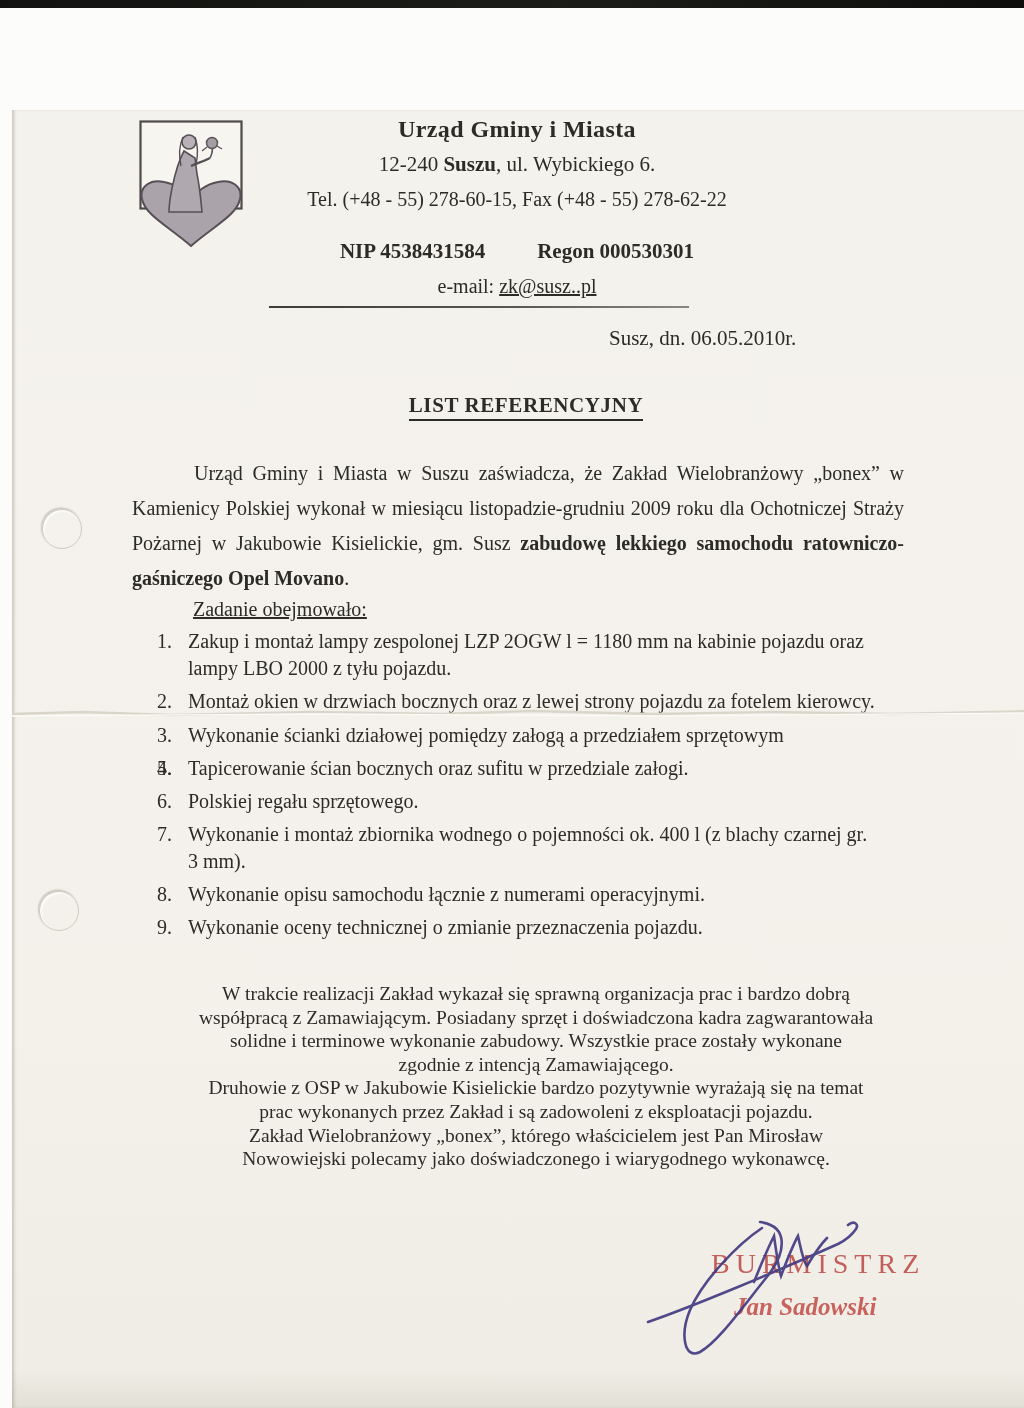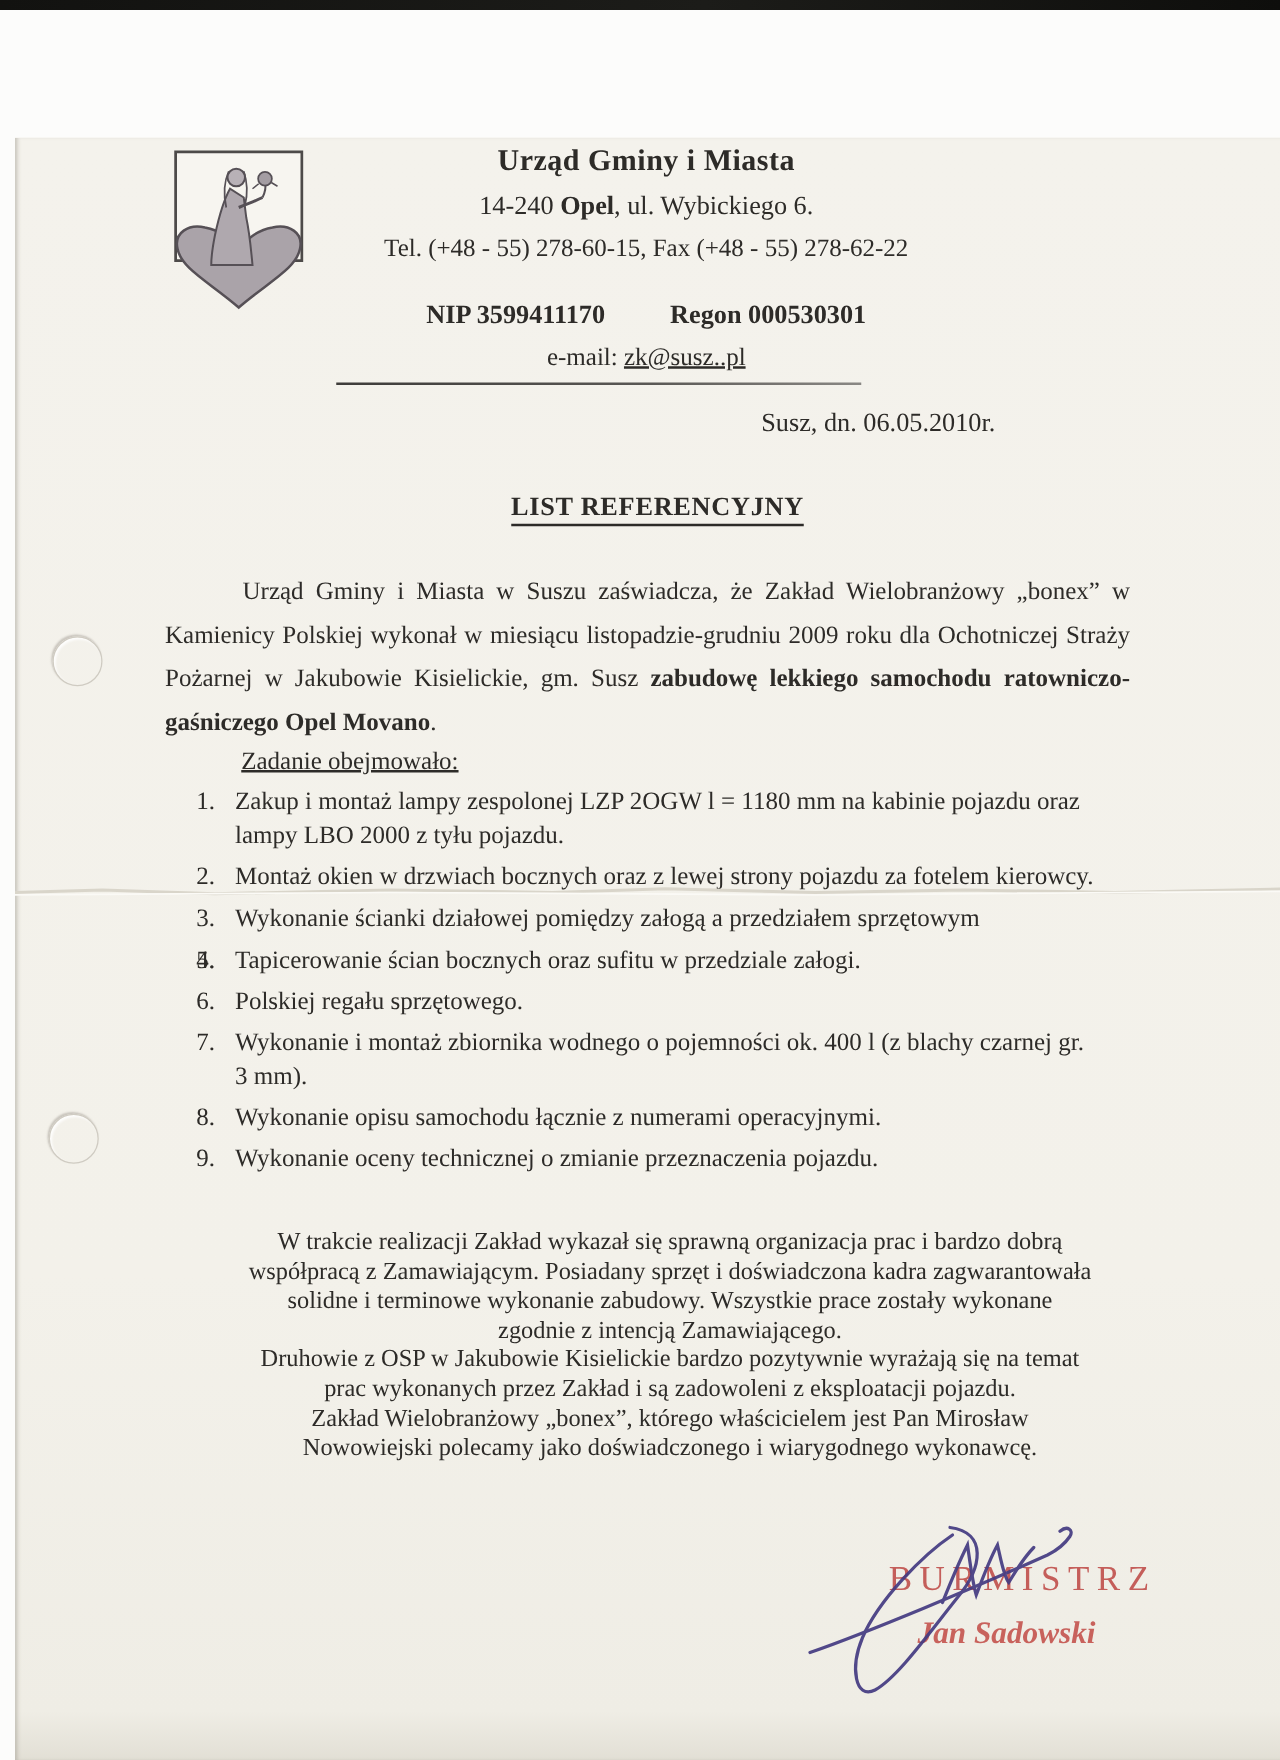--- a/index.html
+++ b/index.html
@@ -76,23 +76,23 @@
         <path d="M44 17 C 40 26 40 37 42 46 M56 17 C 59 26 59 36 57 44" stroke="#565056" stroke-width="1.4" fill="none"></path>
         <path d="M52 46 C 59 43 65 41 71 38" stroke="#565056" stroke-width="2.4" fill="none"></path>
         <path d="M71 38 C 73 34 74 30 73 26" stroke="#565056" stroke-width="1.6" fill="none"></path>
         <circle cx="73" cy="23" r="5.5" fill="#a49da3" stroke="#565056" stroke-width="1.4"></circle>
         <path d="M68 27 l-5 4 M78 26 l5 3" stroke="#565056" stroke-width="1.2" fill="none"></path>
       </svg>
     </div>
 
     <div class="lh-text">
       <div class="lh-org">Urząd Gminy i Miasta</div>
-      <div class="lh-addr"><span>14-240 </span><b>Opel</b><span>, ul. Wybickiego 6.</span></div>
+      <div class="lh-addr"><span>12-240 </span><b>Suszu</b><span>, ul. Wybickiego 6.</span></div>
       <div class="lh-tel">Tel. (+48 - 55) 278-60-15,  Fax (+48 - 55) 278-62-22</div>
-      <div class="lh-ids"><span>NIP 3599411170</span><span class="gap"></span><span>Regon 000530301</span></div>
+      <div class="lh-ids"><span>NIP 4538431584</span><span class="gap"></span><span>Regon 000530301</span></div>
       <div class="lh-email"><span>e-mail: </span><span class="addr">zk@susz..pl</span></div>
     </div>
 
     <div class="rule"></div>
 
     <div class="date-line">Susz, dn. 06.05.2010r.</div>
 
     <div class="doc-title-wrap">
       <span class="doc-title">LIST REFERENCYJNY</span>
     </div>

